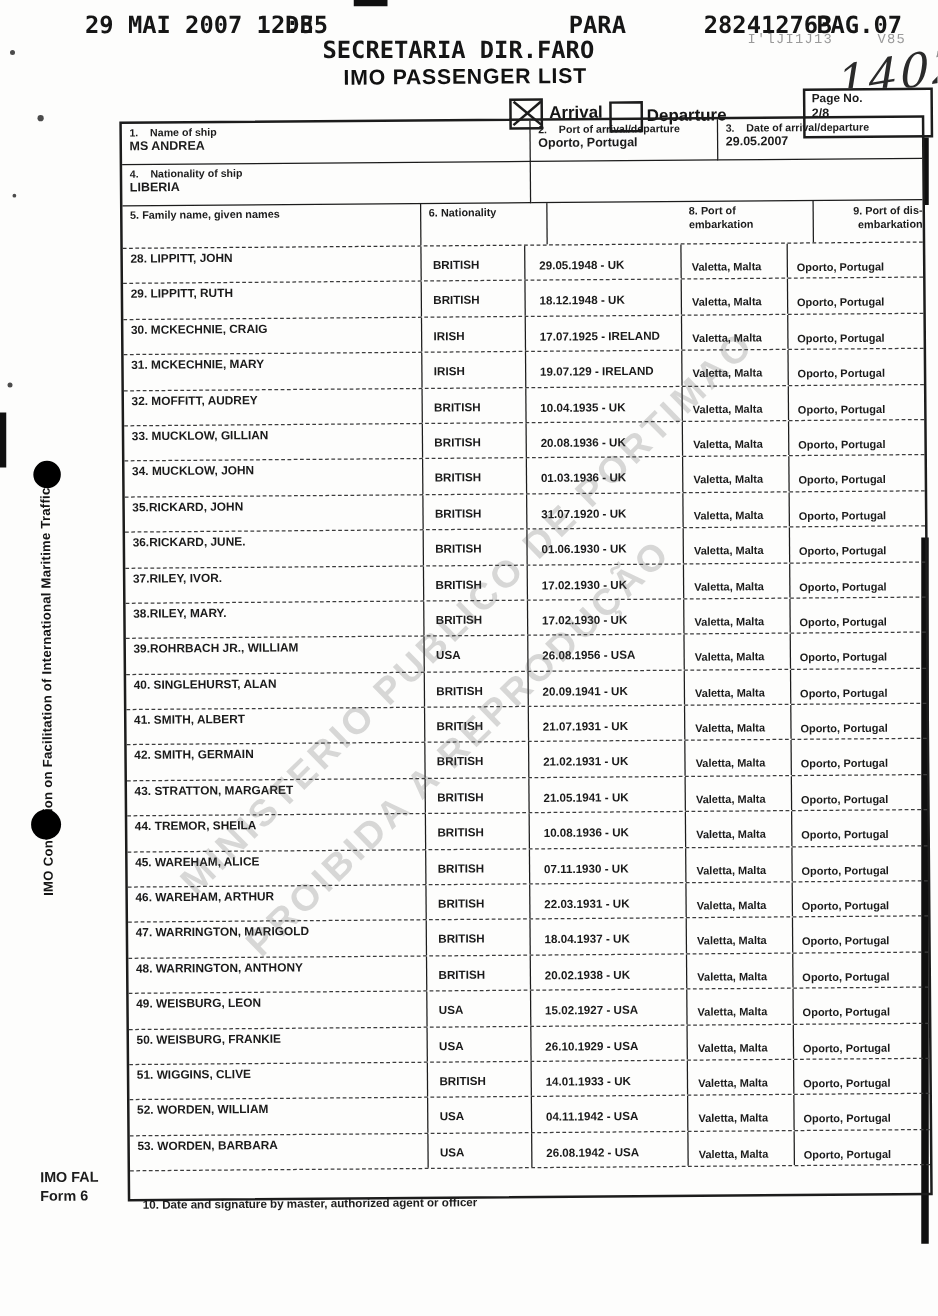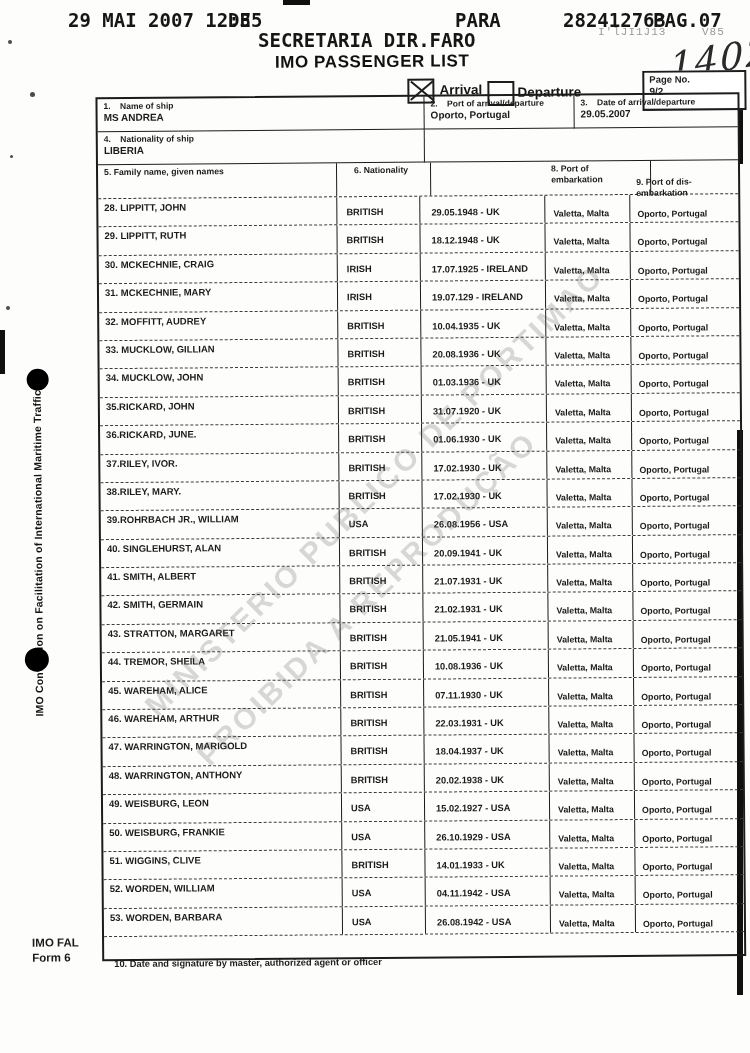--- a/index.html
+++ b/index.html
@@ -44,21 +44,21 @@
   .tbody{position:absolute;left:0;right:0;top:100px;bottom:0;}
   .trow{position:relative;height:28.4px;border-bottom:1.2px dashed #3c3c3c;box-sizing:border-box;}
   .cell{position:absolute;top:0;height:100%;box-sizing:border-box;overflow:hidden;font-weight:bold;color:#1a1a1a;}
   .c-name   {left:0;      width:239px;border-right:1.6px solid #1c1c1c;font-size:9.5px;padding:3px 0 0 6px;}
   .c-nat    {left:239px;  width:83px; border-right:1.6px solid #1c1c1c;font-size:9.3px;padding:10px 0 0 9px;}
   .c-birth  {left:322px;  width:125px;border-right:1.6px solid #1c1c1c;font-size:9.3px;padding:11px 0 0 11px;}
   .c-embark {left:447px;  width:85px; border-right:1.6px solid #1c1c1c;font-size:8.8px;padding:13px 0 0 8px;}
   .c-disemb {left:532px;  width:108px;font-size:8.8px;padding:14px 0 0 7px;}
   
   .h-name{left:0;width:239px;border-right:1.6px solid #1c1c1c;}
-  .h-nat{left:250px;width:83px;border-right:1.6px solid #1c1c1c;}
+  .h-nat{left:239px;width:101px;border-right:1.6px solid #1c1c1c;}
   .h-birth{left:322px;width:125px;border-right:1.6px solid #1c1c1c;}
   .h-embark{left:447px;width:106px;border-right:1.6px solid #1c1c1c;}
   .h-disemb{left:532px;width:108px;}
   .pad-l{padding-left:6px;}
   
   .wm{white-space:nowrap;font-weight:bold;color:rgba(80,80,80,0.22);pointer-events:none;
       transform-origin:left center;letter-spacing:3px;}
   #wm1{left:148px;top:692px;font-size:30px;transform:rotate(-44deg);}
   #wm2{left:200px;top:742px;font-size:30px;transform:rotate(-44deg);}
   
@@ -98,21 +98,21 @@
 
   <div class="abs title">IMO PASSENGER LIST</div>
 
   <div class="cb checked" style="left:410px;top:79px;"></div>
   <div class="abs cb-label" style="left:442px;top:83px;">Arrival</div>
   <div class="cb" style="left:490px;top:82px;"></div>
   <div class="abs cb-label" style="left:520px;top:86px;">Departure</div>
 
   <div class="abs pagebox">
     <div class="lab">Page No.</div>
-    <div class="val">9/2</div>
+    <div class="val">2/8</div>
   </div>
 
   <div id="ftable" class="abs">
 
     <div class="fcell solid-r solid-b pad-l" style="left:0;top:0;width:327px;height:33px;">
       <div class="flabel">1.    Name of ship</div>
       <div class="fvalue">MS ANDREA</div>
     </div>
     <div class="fcell solid-r solid-b pad-l" style="left:327px;top:0;width:150px;height:33px;">
       <div class="flabel">2.    Port of arrival/departure</div>
@@ -127,21 +127,21 @@
       <div class="flabel">4.    Nationality of ship</div>
       <div class="fvalue">LIBERIA</div>
     </div>
     <div class="fcell solid-b" style="left:327px;top:33px;width:313px;height:33px;"></div>
 
     <div class="thead">
       <div class="fcell hdr h-name pad-l" style="top:0;height:100%;">5.    Family name, given names</div>
       <div class="fcell hdr h-nat pad-l" style="top:0;height:100%;">6.    Nationality</div>
       <div class="fcell hdr h-embark pad-l" style="top:0;height:100%;">8.    Port of
 embarkation</div>
-      <div class="fcell hdr h-disemb pad-l" style="top:14px;height:100%;">9.    Port of dis-
+      <div class="fcell hdr h-disemb pad-l" style="top:1px;height:100%;text-align:right;">9.    Port of dis-
 embarkation</div>
     </div>
 
     <div class="tbody">
       <div class="trow">
         <div class="cell c-name">28. LIPPITT, JOHN</div>
         <div class="cell c-nat">BRITISH</div>
         <div class="cell c-birth">29.05.1948 - UK</div>
         <div class="cell c-embark">Valetta, Malta</div>
         <div class="cell c-disemb">Oporto, Portugal</div>

